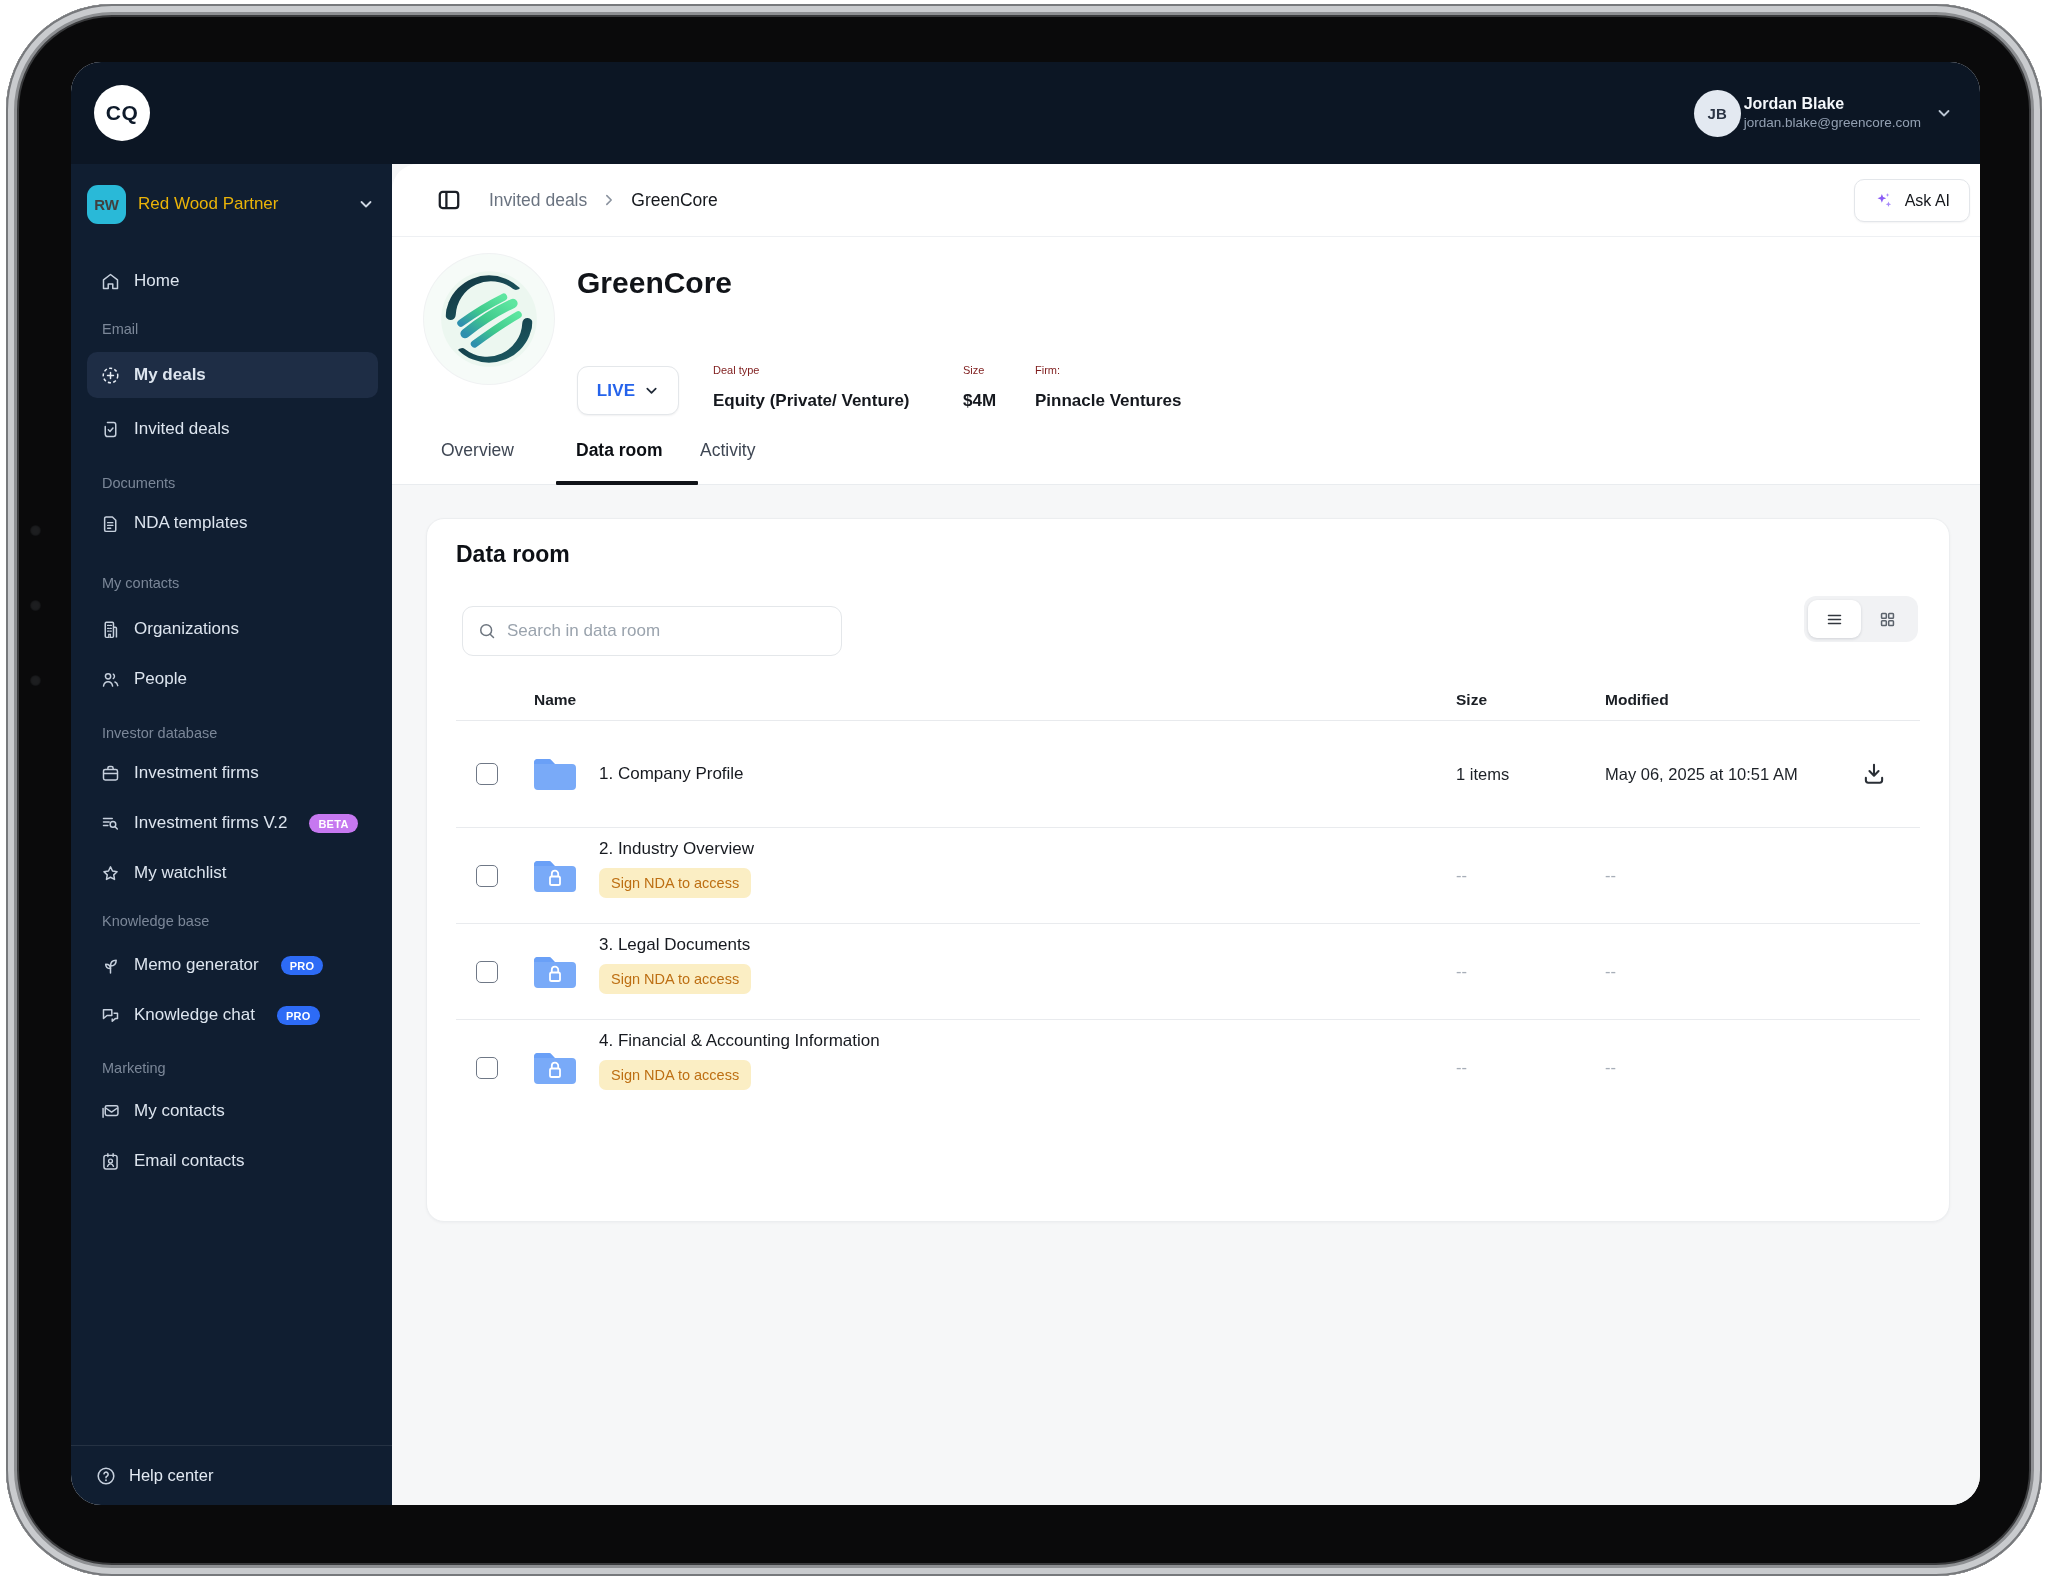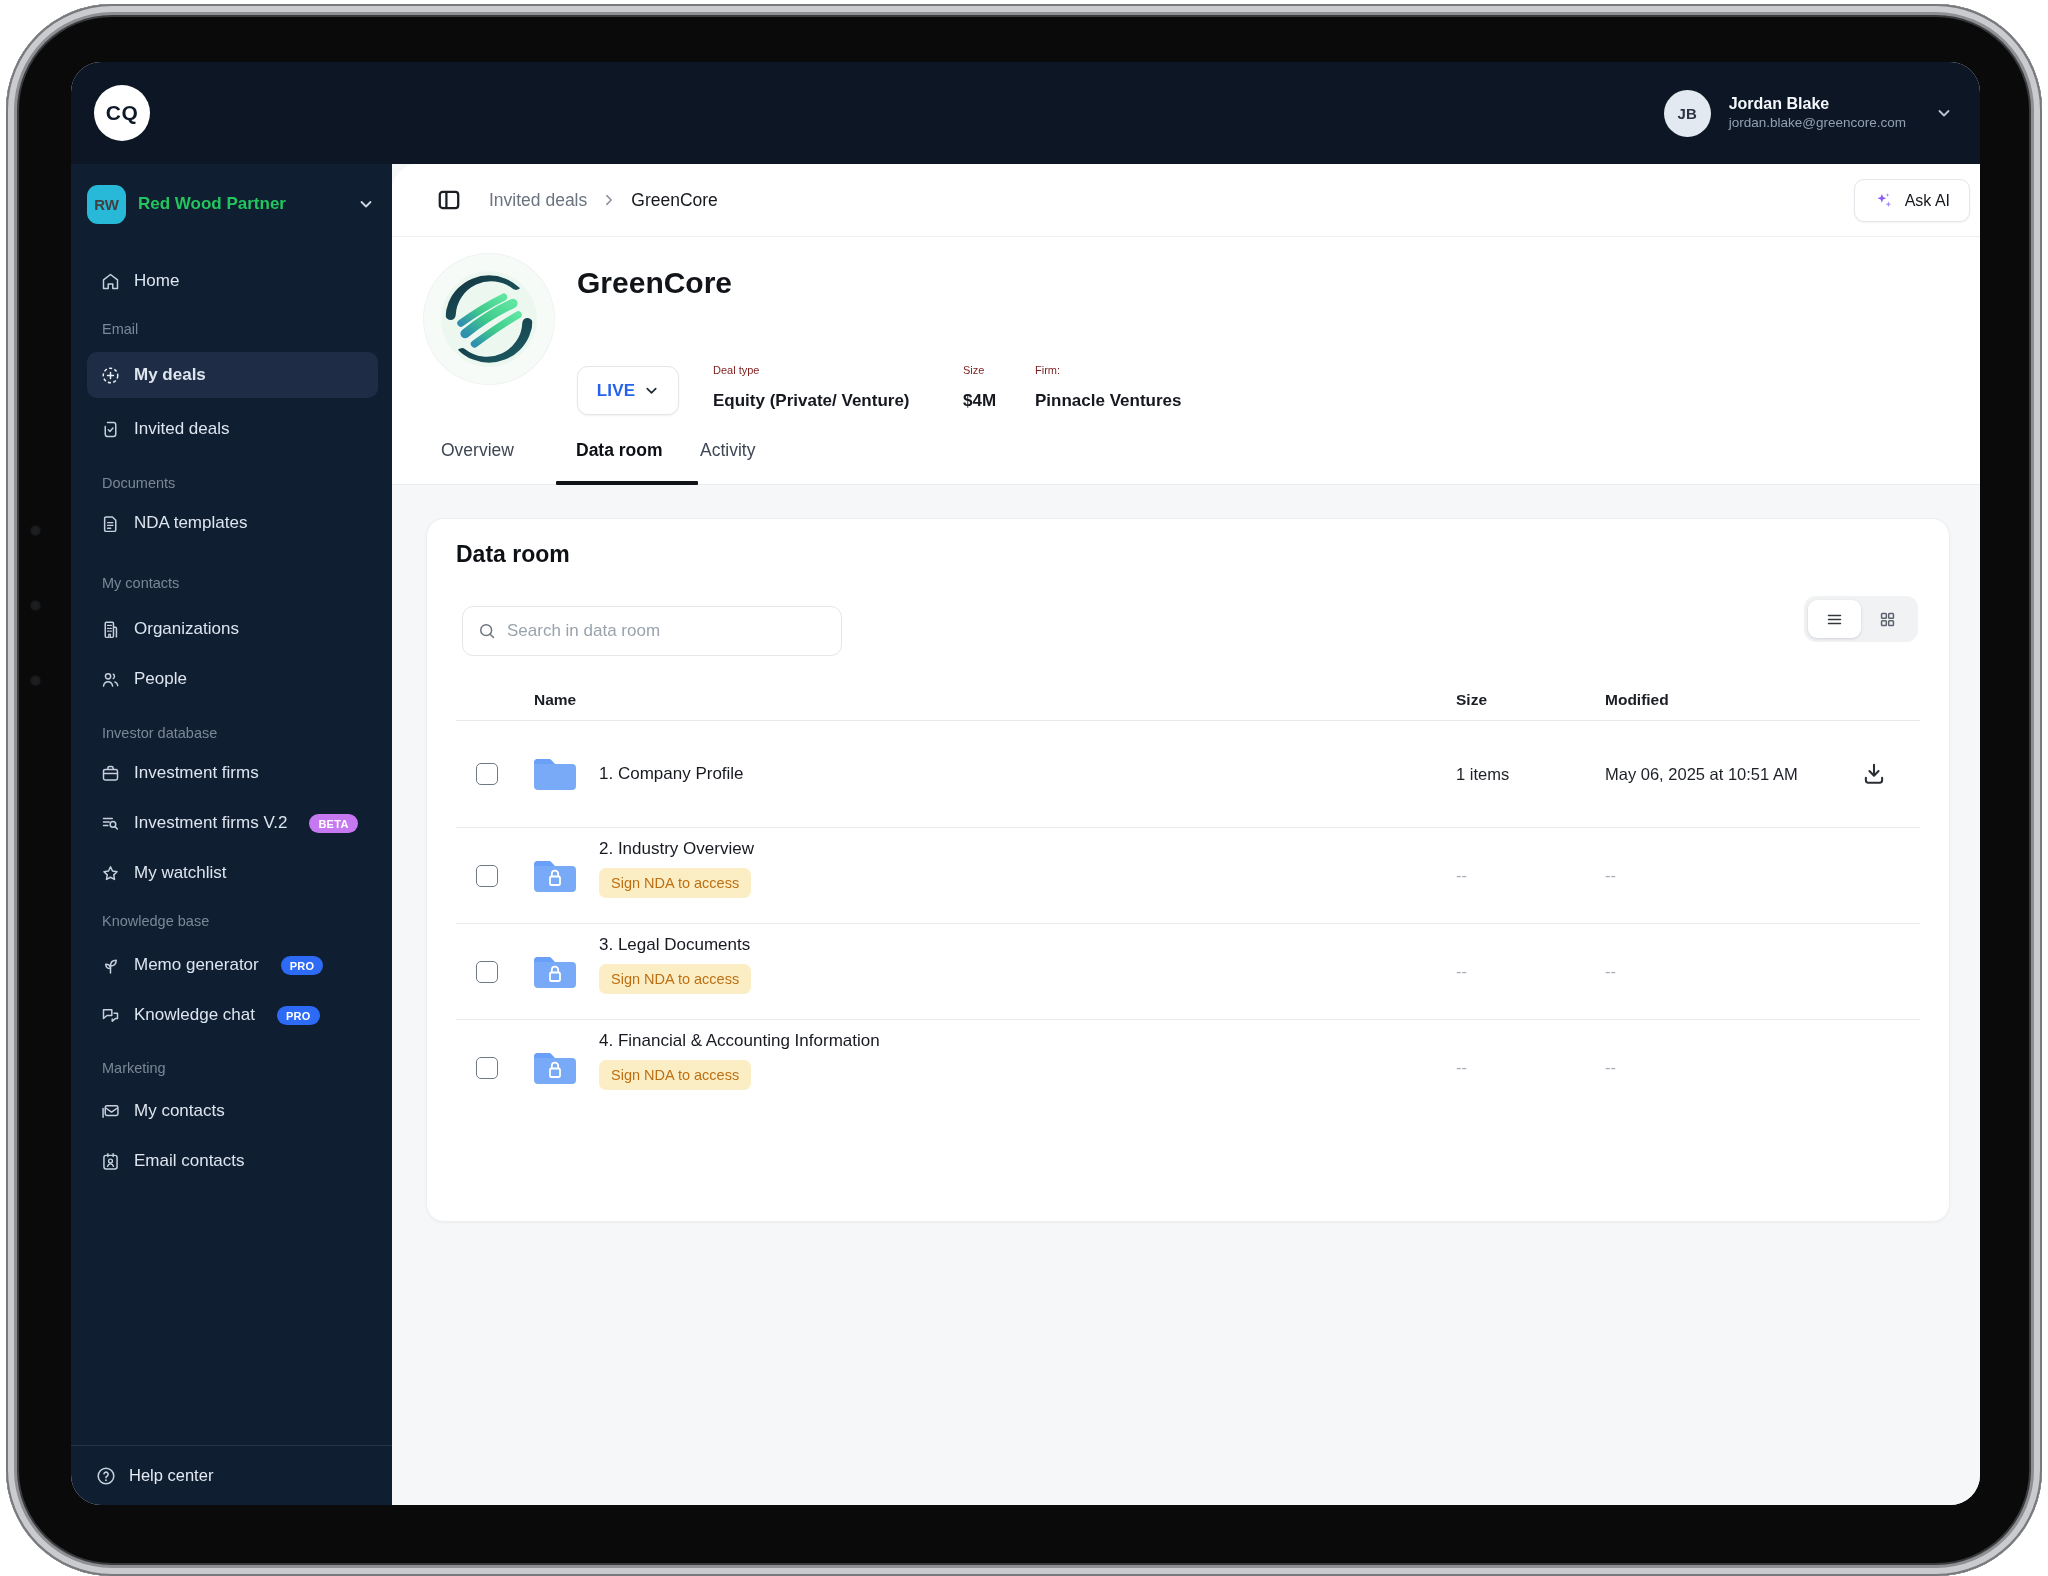--- a/index.html
+++ b/index.html
@@ -15,34 +15,34 @@
 
   
   .screen { position:absolute; left:71px; top:62px; width:1909px; height:1443px;
             border-radius:30px; overflow:hidden; background:#f6f7f8; }
 
   
   .topbar { position:absolute; left:0; top:0; width:100%; height:102px; background:#0c1624; }
   .logo-circle { position:absolute; left:23px; top:23px; width:56px; height:56px; border-radius:50%;
                  background:#ffffff; display:flex; align-items:center; justify-content:center;
                  font-weight:800; font-size:21px; color:#0e1a2a; letter-spacing:.5px; }
-  .user-block { position:absolute; right:28px; top:0; height:102px; display:flex; align-items:center; gap:18px; }
+  .user-block { position:absolute; right:28px; top:0; height:102px; display:flex; align-items:center; gap:3px; }
   .user-avatar { width:47px; height:47px; border-radius:50%; background:#e3e9f1; display:flex; align-items:center;
                  justify-content:center; font-size:15px; font-weight:600; color:#2b3444; }
   .user-name { font-size:16px; font-weight:700; color:#f4f7fb; line-height:20px; }
   .user-email { font-size:13.5px; color:#93a0b2; line-height:18px; }
   .chev-dn { width:16px; height:16px; margin-left:12px; }
 
   
   .sidebar { position:absolute; left:0; top:102px; width:321px; bottom:0; background:#101e31;
              display:flex; flex-direction:column; }
   .ws-row { margin:17px 14px 0 16px; height:46px; display:flex; align-items:center; gap:12px; border-radius:10px; }
   .ws-badge { width:39px; height:39px; border-radius:11px; background:#29b9d8; color:#404040;
               display:flex; align-items:center; justify-content:center; font-size:15px; font-weight:700; }
-  .ws-name { color:#22c55e; font-size:17px; font-weight:700; }
+  .ws-name { color:#eab308; font-size:17px; font-weight:400; }
   .ws-chev { margin-left:auto; margin-right:4px; }
   .nav { padding:0 14px 0 16px; display:flex; flex-direction:column; }
   .nav-item { height:46px; border-radius:10px; display:flex; align-items:center; gap:13px; padding:0 13px;
               color:#dde5ef; font-size:17px; cursor:default; }
   .nav-item.active { background:#1e2d45; font-weight:700; }
   .nav-icon { width:21px; height:21px; flex:0 0 21px; }
   .sec-label { margin:0 0 0 15px; font-size:14.5px; color:#7b8798; height:18px; line-height:18px; }
   .pill { margin-left:9px; border-radius:999px; font-size:11px; font-weight:700; color:#fff; padding:4px 9px 3px; letter-spacing:.3px; }
   .pill.beta { background:#c678f0; }
   .pill.pro { background:#2d6bf6; }

